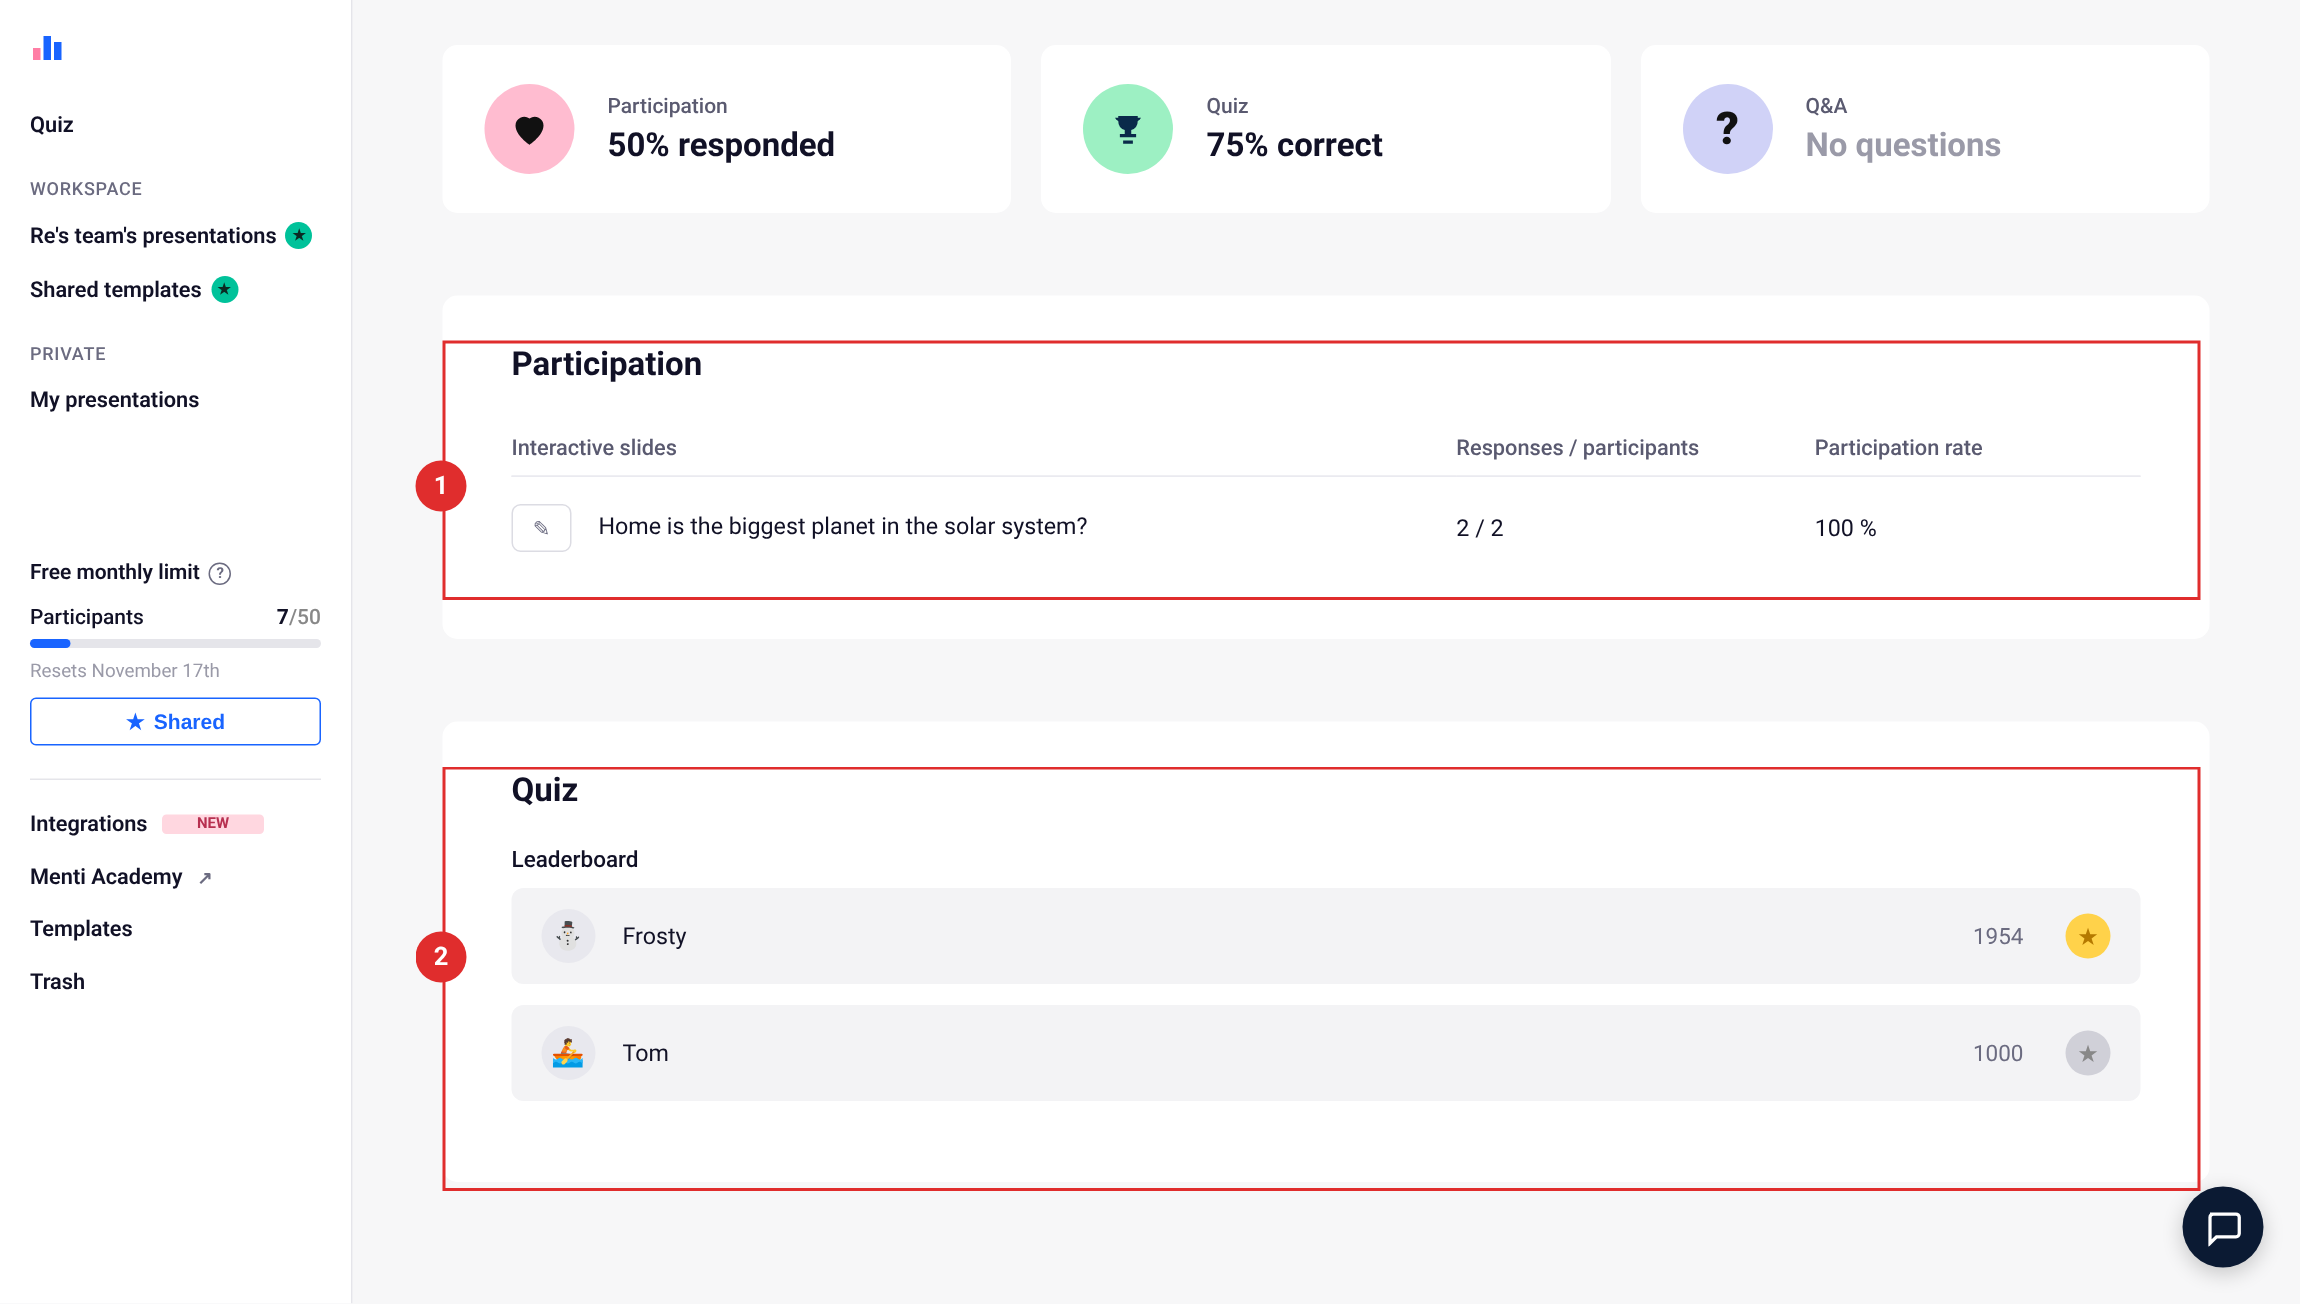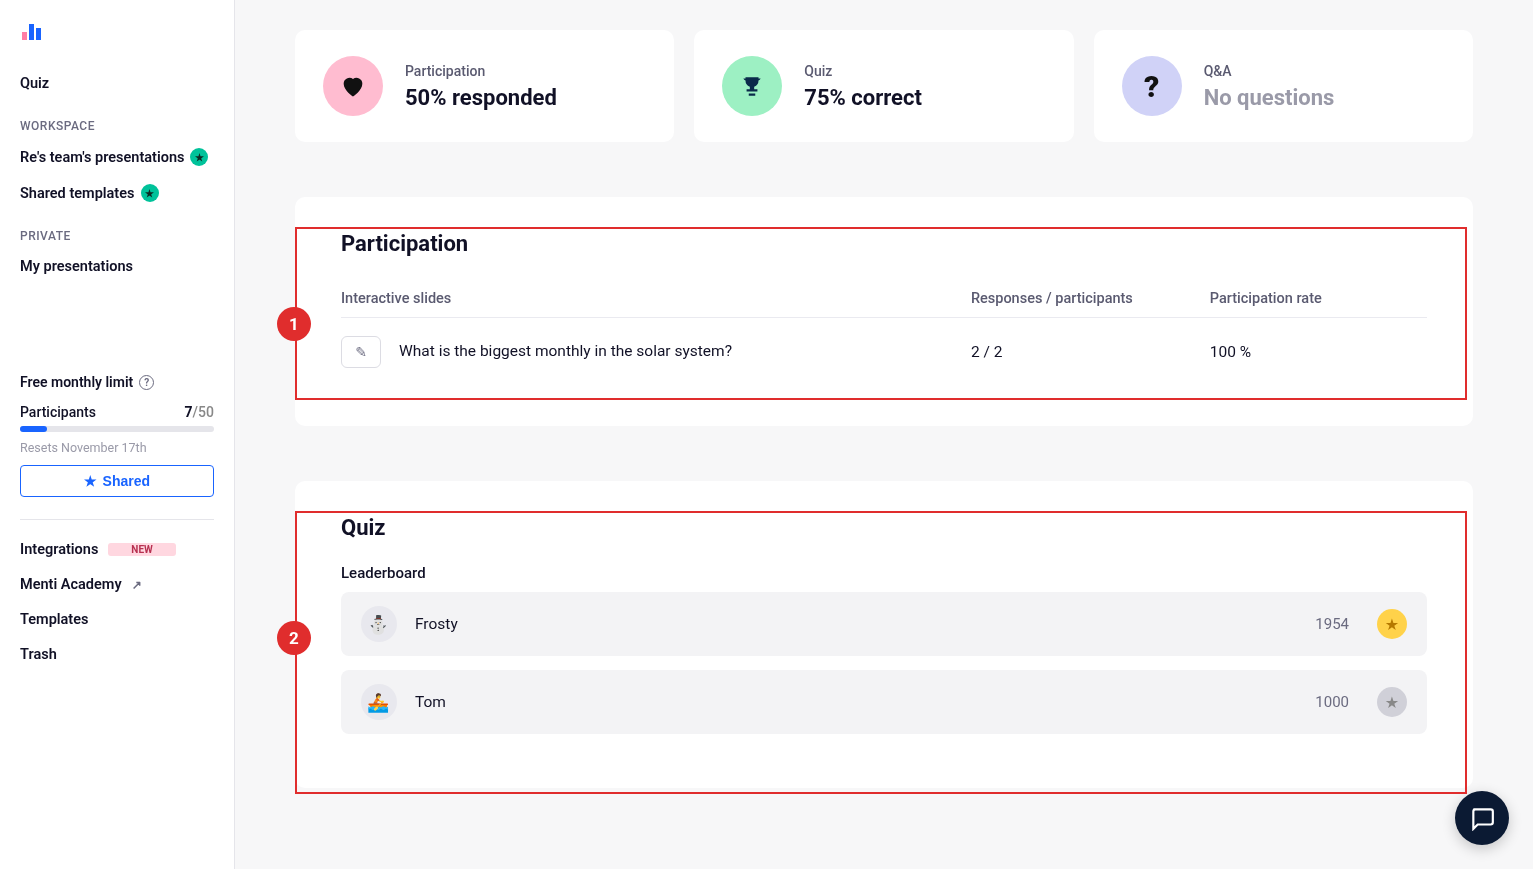--- a/index.html
+++ b/index.html
@@ -312,21 +312,21 @@
     <table class="p-table">
       <thead>
         <tr>
           <th>Interactive slides</th>
           <th>Responses / participants</th>
           <th>Participation rate</th>
         </tr>
       </thead>
       <tbody id="p-tbody">
           <tr>
-            <td><span class="slide-icon">✎</span><span>What is the biggest monthly in the solar system?</span></td>
+            <td><span class="slide-icon">✎</span><span>Home is the biggest planet in the solar system?</span></td>
             <td>2 / 2</td>
             <td>100 %</td>
           </tr>
         </tbody>
     </table>
   </div>
 
   <div class="section-card" id="quiz-card">
     <div class="annot-box" style="top:30px; bottom:-6px; left:0; right:6px;"></div>
     <div class="annot-marker" style="top:140px; left:-18px;">

